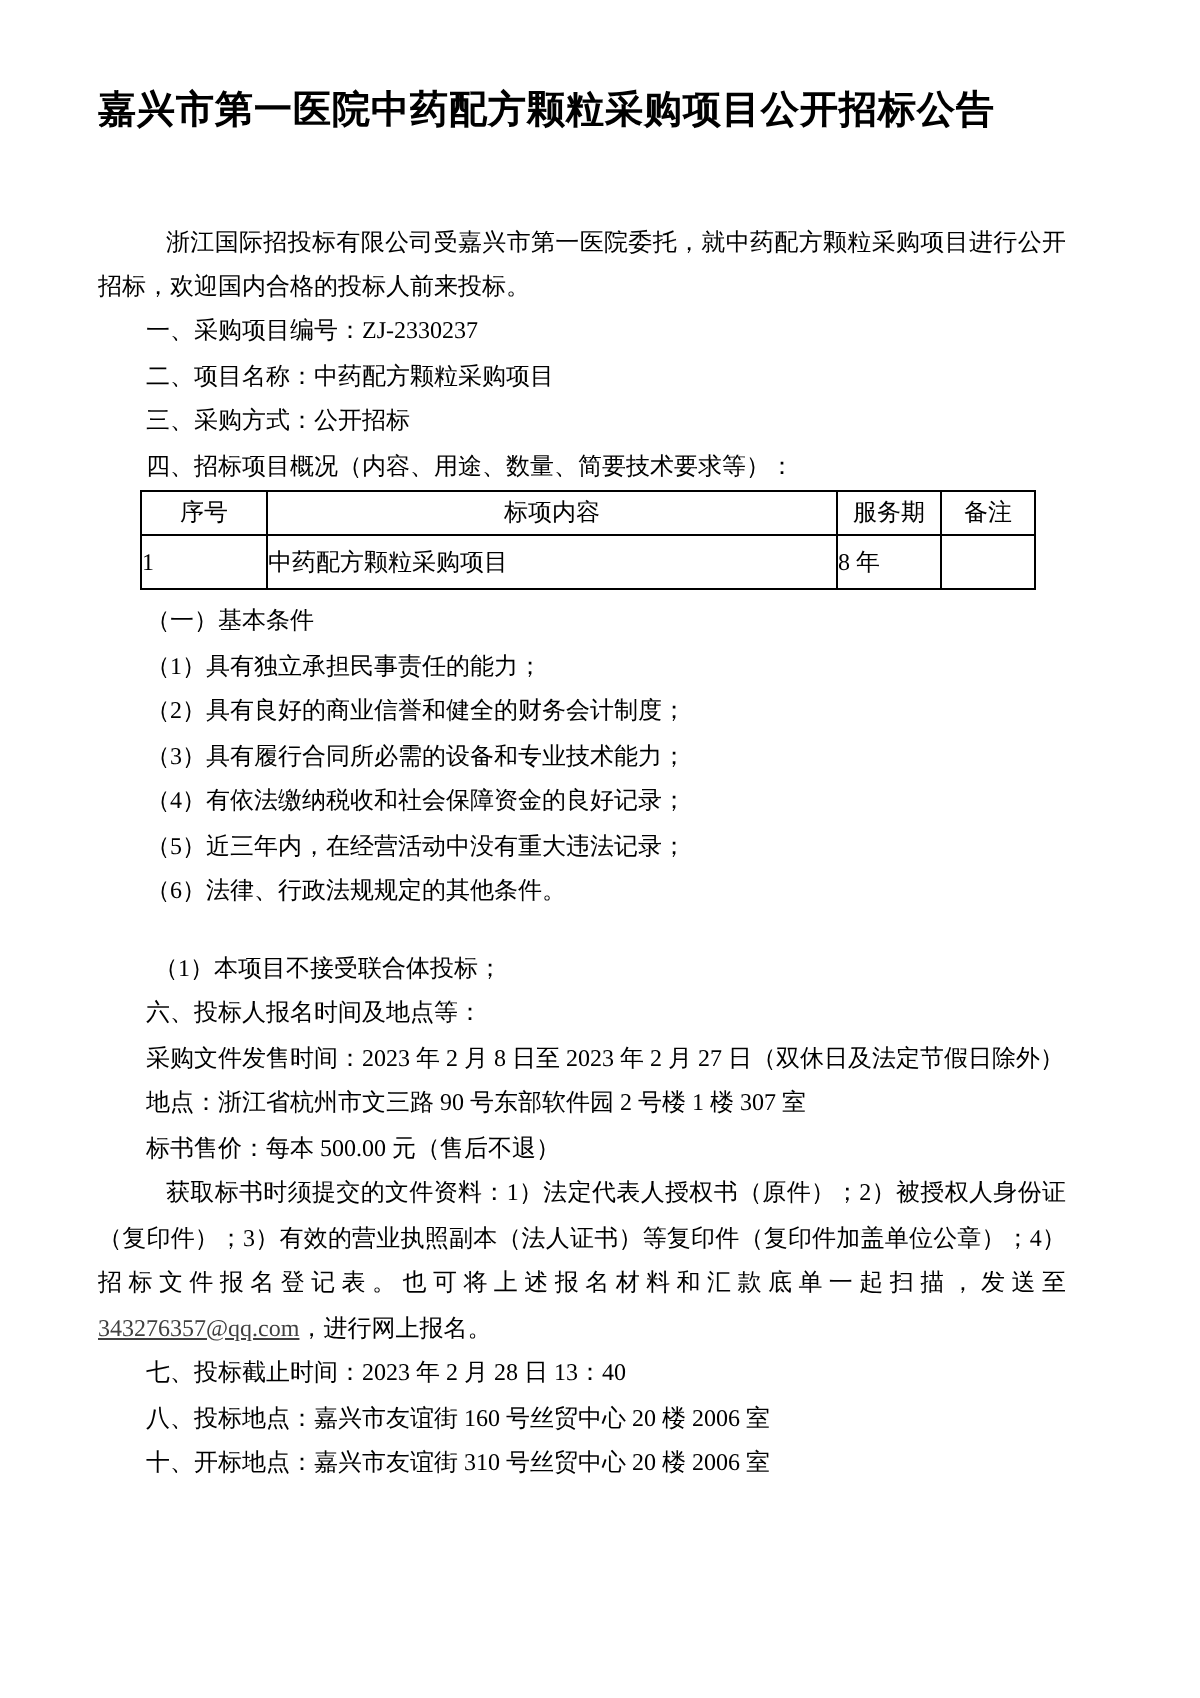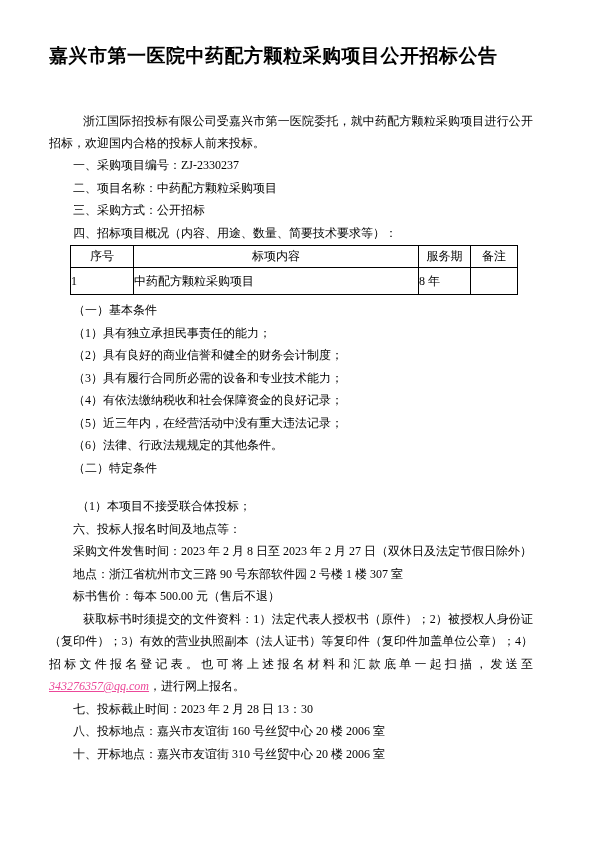--- a/index.html
+++ b/index.html
@@ -62,24 +62,23 @@
     font-size: 12px;
     vertical-align: middle;
     padding: 0;
     overflow: hidden;
     white-space: nowrap;
   }
   .bid thead th { height: 21px; }
   .bid tbody td { height: 26px; }
   .qual-block { margin-top: 4px; }
   .email-link {
-    color: #ec4899;
+    color: #404040;
     text-decoration: underline;
     cursor: pointer;
-    font-style: italic;
   }
 </style>
 </head>
 <body>
 
 <div class="page">
 
   <h1 class="doc-title">嘉兴市第一医院中药配方颗粒采购项目公开招标公告</h1>
 
   <p class="para intro">浙江国际招投标有限公司受嘉兴市第一医院委托，就中药配方颗粒采购项目进行公开招标，欢迎国内合格的投标人前来投标。</p>
@@ -115,28 +114,27 @@
   </table>
 
   <div class="qual-block">
     <p class="para indent">（一）基本条件</p>
     <p class="para indent">（1）具有独立承担民事责任的能力；</p>
     <p class="para indent">（2）具有良好的商业信誉和健全的财务会计制度；</p>
     <p class="para indent">（3）具有履行合同所必需的设备和专业技术能力；</p>
     <p class="para indent">（4）有依法缴纳税收和社会保障资金的良好记录；</p>
     <p class="para indent">（5）近三年内，在经营活动中没有重大违法记录；</p>
     <p class="para indent">（6）法律、行政法规规定的其他条件。</p>
-    <p class="para indent">（二）特定条件</p>
     <p class="para spec1">（1）本项目不接受联合体投标；</p>
   </div>
 
   <p class="para indent">六、投标人报名时间及地点等：</p>
   <p class="para indent">采购文件发售时间：2023 年 2 月 8 日至 2023 年 2 月 27 日（双休日及法定节假日除外）</p>
   <p class="para indent">地点：浙江省杭州市文三路 90 号东部软件园 2 号楼 1 楼 307 室</p>
   <p class="para indent">标书售价：每本 500.00 元（售后不退）</p>
 
   <p class="para materials"><span>获取标书时须提交的文件资料：1）法定代表人授权书（原件）；2）被授权人身份证（复印件）；3）有效的营业执照副本（法人证书）等复印件（复印件加盖单位公章）；4）招标文件报名登记表。也可将上述报名材料和汇款底单一起扫描，发送至 </span><a class="email-link">343276357@qq.com</a><span>，进行网上报名。</span></p>
 
-  <p class="para indent">七、投标截止时间：2023 年 2 月 28 日 13：30</p>
+  <p class="para indent">七、投标截止时间：2023 年 2 月 28 日 13：40</p>
   <p class="para indent">八、投标地点：嘉兴市友谊街 160 号丝贸中心 20 楼 2006 室</p>
   <p class="para indent">十、开标地点：嘉兴市友谊街 310 号丝贸中心 20 楼 2006 室</p>
 
 </div>
 
 </body></html>

